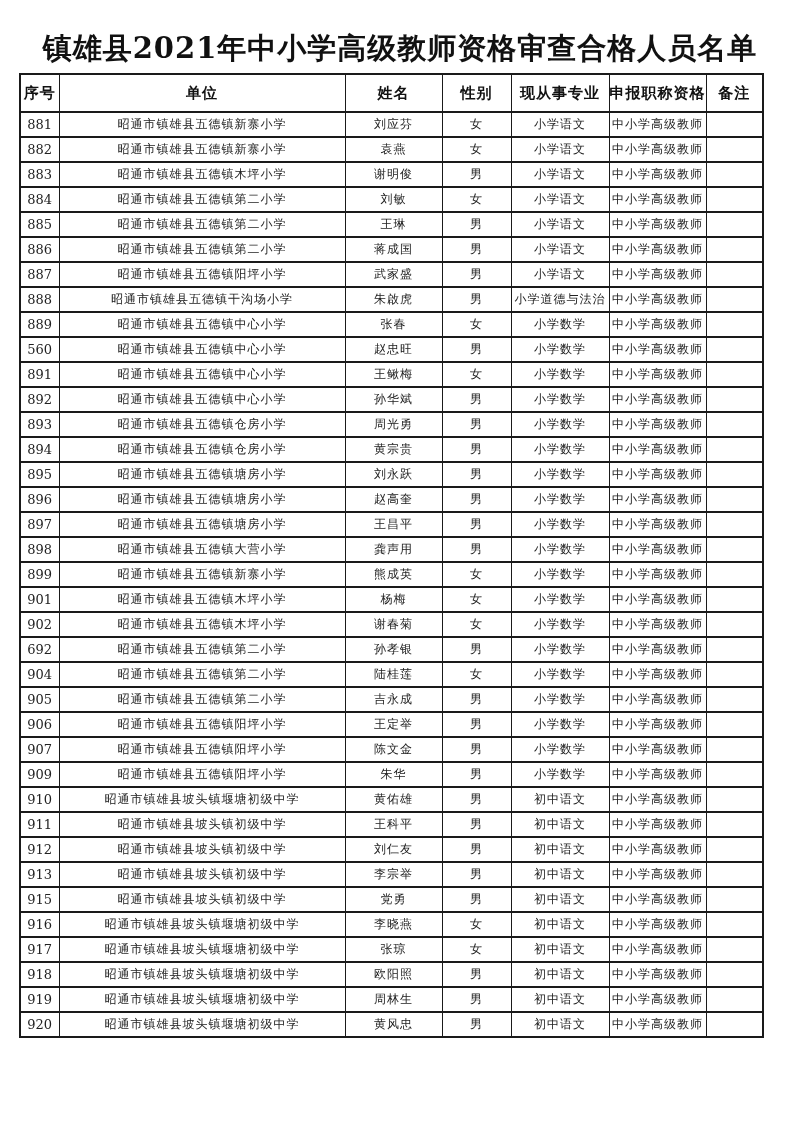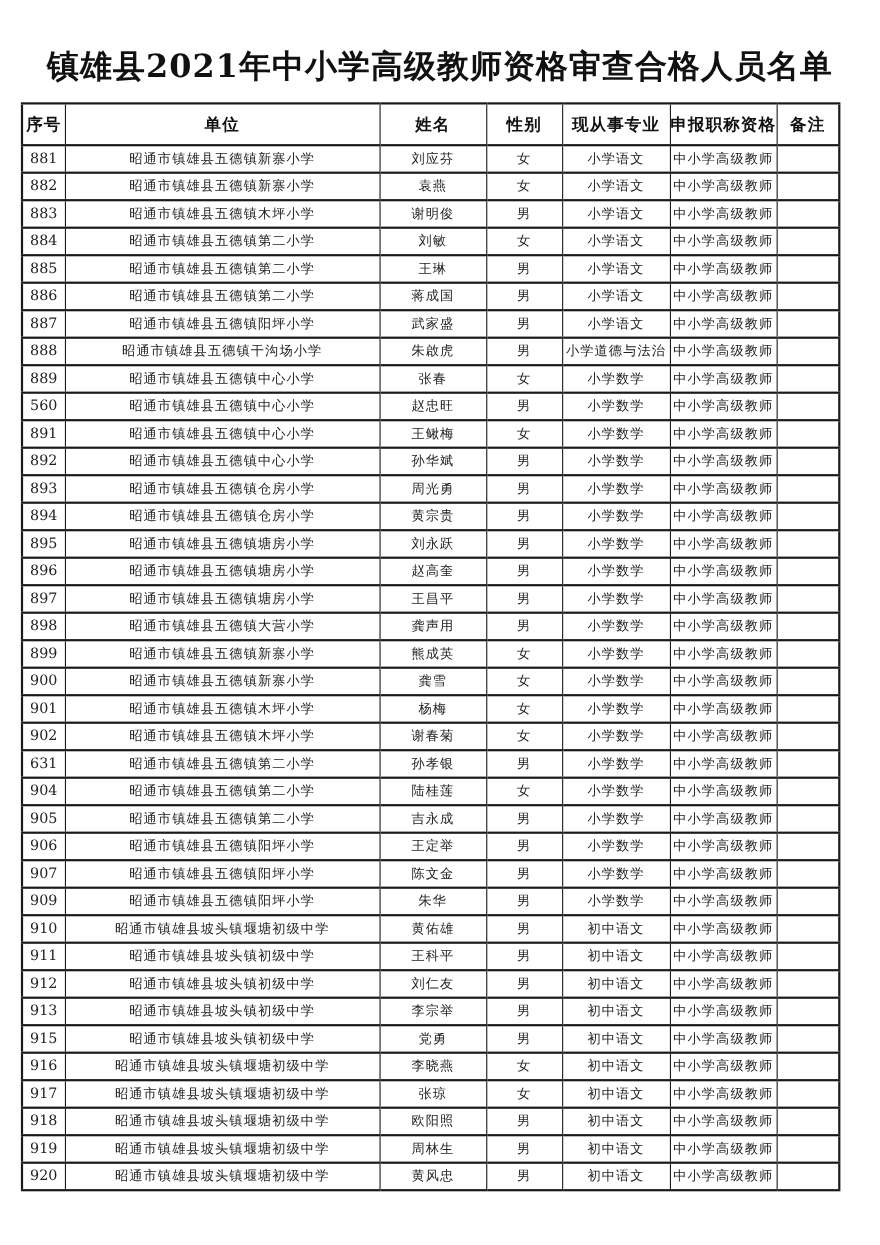--- a/index.html
+++ b/index.html
@@ -11,21 +11,21 @@
     font-family: "DejaVu Serif", "Liberation Serif", serif;
     color: #1c1c1c;
   }
   .page {
     width: 800px;
     height: 1132px;
     position: relative;
     overflow: hidden;
   }
   h1.doc-title {
-    margin: 16px;
+    margin: 4px;
     padding-top: 27px;
     text-align: center;
     font-size: 29px;
     font-weight: bold;
     letter-spacing: 1px;
     color: #111;
     line-height: 34px;
   }
   table.roster {
     border-collapse: collapse;
@@ -257,48 +257,39 @@
         <tr>
           <td class="col-no">899</td>
           <td class="col-unit">昭通市镇雄县五德镇新寨小学</td>
           <td class="col-name">熊成英</td>
           <td class="col-gender">女</td>
           <td class="col-subject">小学数学</td>
           <td class="col-qualification">中小学高级教师</td>
           <td class="col-note"></td>
         </tr>
         <tr>
-          <td class="col-no">900</td>
-          <td class="col-unit">昭通市镇雄县五德镇新寨小学</td>
-          <td class="col-name">龚雪</td>
-          <td class="col-gender">女</td>
-          <td class="col-subject">小学数学</td>
-          <td class="col-qualification">中小学高级教师</td>
-          <td class="col-note"></td>
-        </tr>
-        <tr>
           <td class="col-no">901</td>
           <td class="col-unit">昭通市镇雄县五德镇木坪小学</td>
           <td class="col-name">杨梅</td>
           <td class="col-gender">女</td>
           <td class="col-subject">小学数学</td>
           <td class="col-qualification">中小学高级教师</td>
           <td class="col-note"></td>
         </tr>
         <tr>
           <td class="col-no">902</td>
           <td class="col-unit">昭通市镇雄县五德镇木坪小学</td>
           <td class="col-name">谢春菊</td>
           <td class="col-gender">女</td>
           <td class="col-subject">小学数学</td>
           <td class="col-qualification">中小学高级教师</td>
           <td class="col-note"></td>
         </tr>
         <tr>
-          <td class="col-no">631</td>
+          <td class="col-no">692</td>
           <td class="col-unit">昭通市镇雄县五德镇第二小学</td>
           <td class="col-name">孙孝银</td>
           <td class="col-gender">男</td>
           <td class="col-subject">小学数学</td>
           <td class="col-qualification">中小学高级教师</td>
           <td class="col-note"></td>
         </tr>
         <tr>
           <td class="col-no">904</td>
           <td class="col-unit">昭通市镇雄县五德镇第二小学</td>

